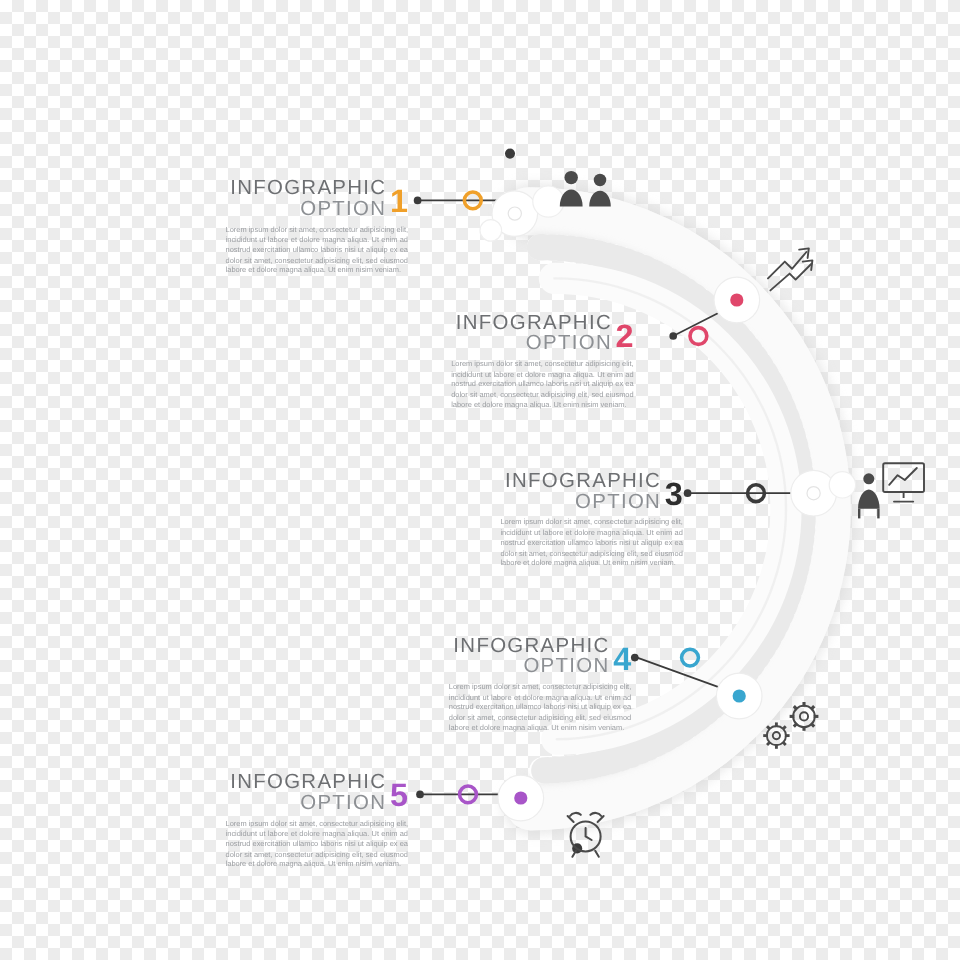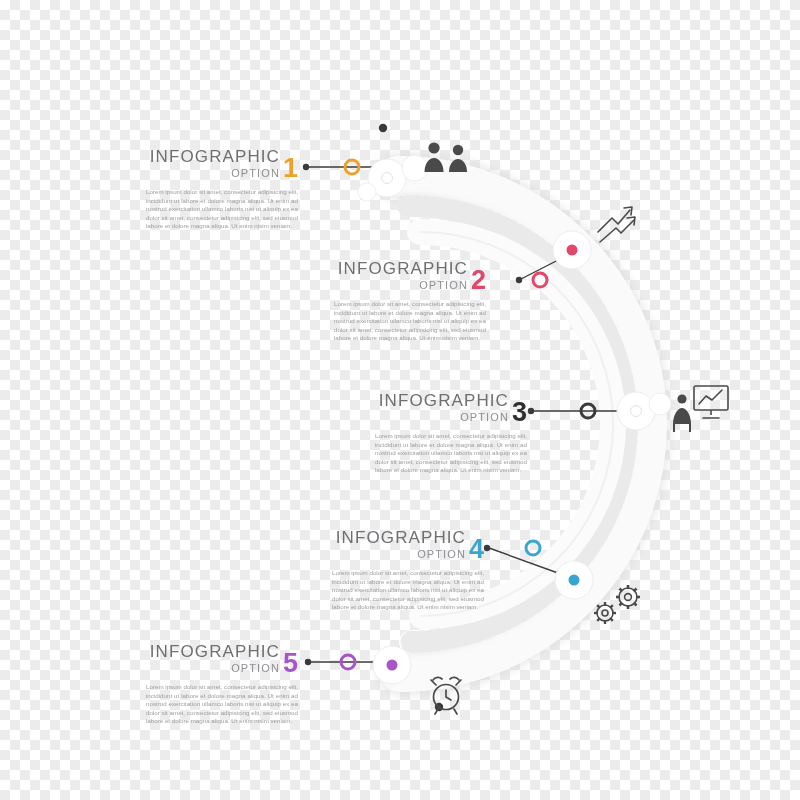--- a/index.html
+++ b/index.html
@@ -6,29 +6,29 @@
   body{
     width:800px;height:800px;overflow:hidden;
     font-family:"Liberation Sans",sans-serif;
     background-color:#ffffff;
     background-image:
       linear-gradient(45deg,#ececec 25%,transparent 25%,transparent 75%,#ececec 75%,#ececec),
       linear-gradient(45deg,#ececec 25%,transparent 25%,transparent 75%,#ececec 75%,#ececec);
     background-size:20px 20px;
     background-position:0 0,10px 10px;
   }
-  #stage{position:relative;width:736px;height:800px;}
+  #stage{position:relative;width:736px;height:800px;margin-left:42px;}
   #stage svg.layer{position:absolute;left:0;top:0;width:800px;height:800px;}
 
   .opt{position:absolute;}
   .opt .t1{
     font-size:17px;letter-spacing:1.1px;color:#6d6f72;font-weight:400;line-height:18px;
   }
   .opt .t2{
-    font-size:11px;letter-spacing:1.1px;color:#8d9094;font-weight:400;line-height:15px;text-align:right;
+    font-size:17px;letter-spacing:1.1px;color:#8d9094;font-weight:400;line-height:15px;text-align:right;
   }
   .opt .num{
     font-size:27px;font-weight:700;line-height:26px;margin-left:3px;
   }
   .opt .body{
     font-size:6.2px;line-height:8.6px;color:#9a9da1;text-align:justify;margin-top:7px;
   }
   .opt .head{text-align:right;}
   .opt .headline{display:flex;align-items:flex-end;justify-content:flex-end;}
   .opt .labels{display:flex;flex-direction:column;align-items:flex-end;}

